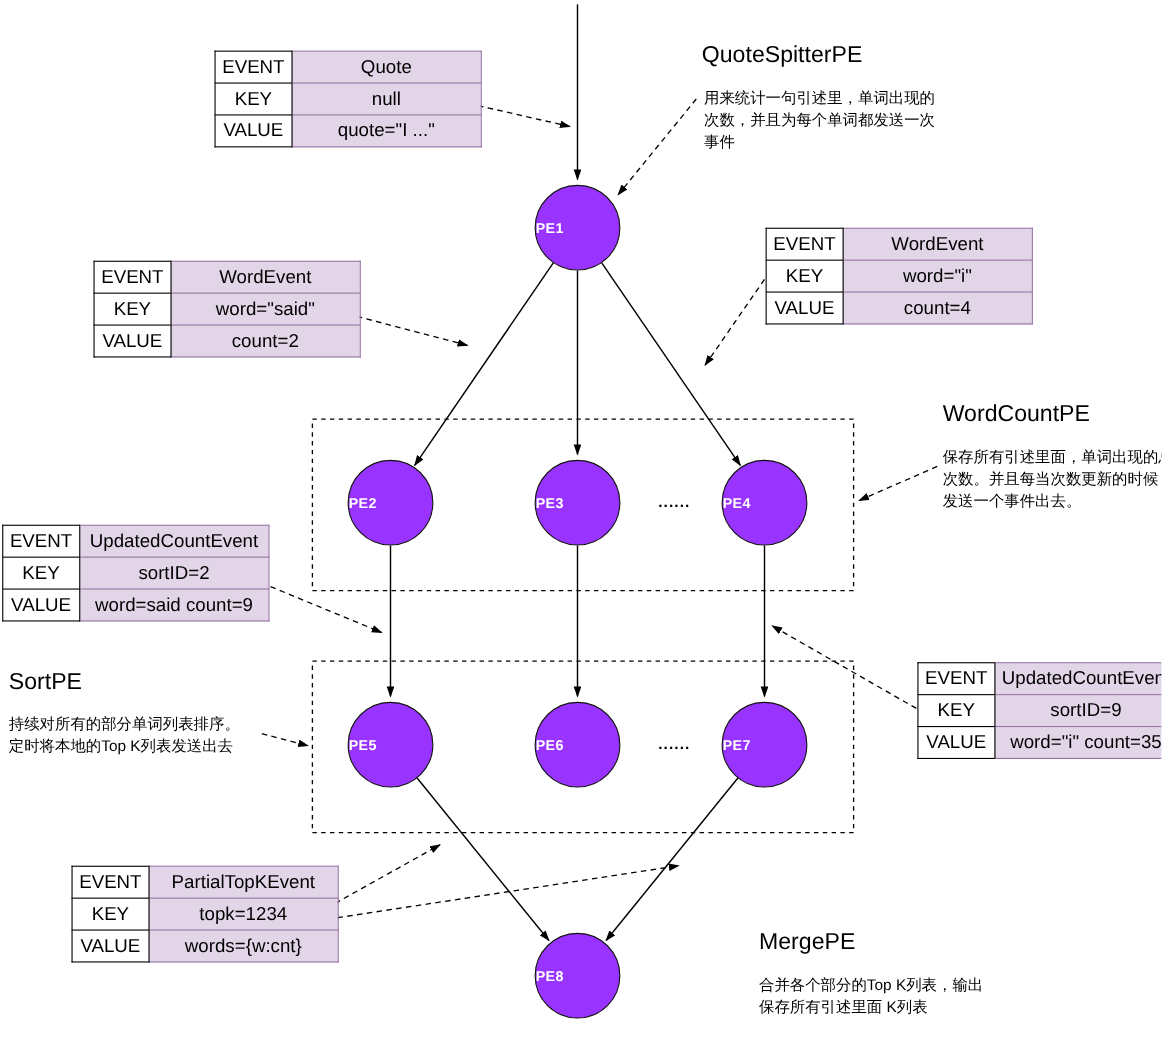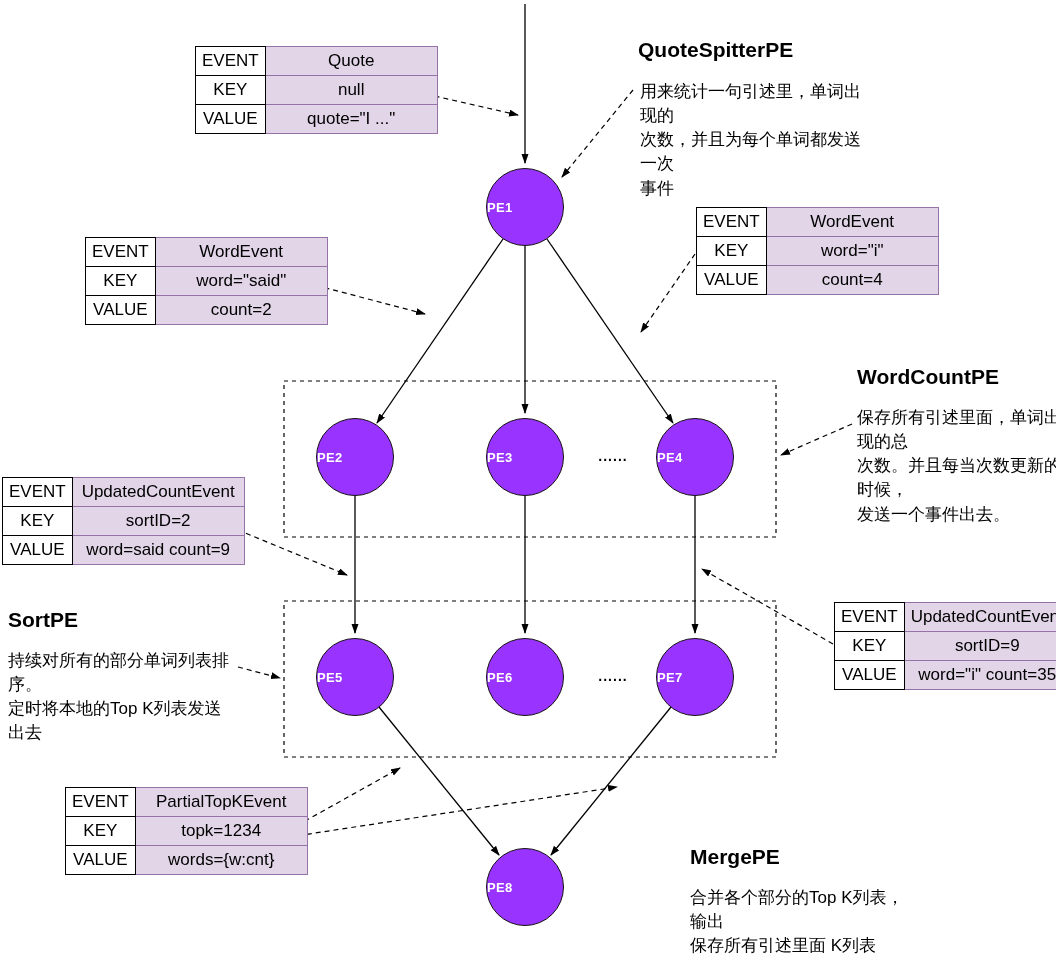--- a/index.html
+++ b/index.html
@@ -18,22 +18,22 @@
   .dashed{stroke:var(--ink);stroke-width:1.2px;fill:none;stroke-dasharray:5 4}
   .group-box{fill:none;stroke:var(--ink);stroke-width:1.2px;stroke-dasharray:4 4}
   .node{position:absolute;width:78px;height:78px;border-radius:50%;
         background:var(--node-fill);border:1.5px solid var(--node-stroke);
         display:flex;align-items:center;
         color:#ffffff;font-weight:bold;font-size:13px;letter-spacing:.3px}
   .etable{position:absolute;border-collapse:collapse;font-size:17px}
   .etable td{height:29px;text-align:center;vertical-align:middle;padding:0 6px}
   .etable .lbl{width:50px;background:#ffffff;border:1px solid #000000}
   .etable .val{width:172px;background:var(--table-fill);border:1px solid var(--table-stroke)}
-  .sec-title{position:absolute;font-weight:bold;font-size:21px;white-space:nowrap}
-  .sec-desc{position:absolute;font-size:17px;line-height:1.42;white-space:pre-line}
+  .sec-title{position:absolute;font-weight:normal;font-size:21px;white-space:nowrap}
+  .sec-desc{position:absolute;font-size:14px;line-height:1.42;white-space:pre-line}
   .dots{position:absolute;font-weight:bold;font-size:14px;letter-spacing:1px}
 </style>
 </head>
 <body>
 
 <div id="canvas">
 
   <svg id="wires" viewBox="0 0 1056 958">
     <defs>
       <marker id="ah" markerUnits="userSpaceOnUse" markerWidth="12" markerHeight="10" refX="9" refY="3.5" orient="auto">

